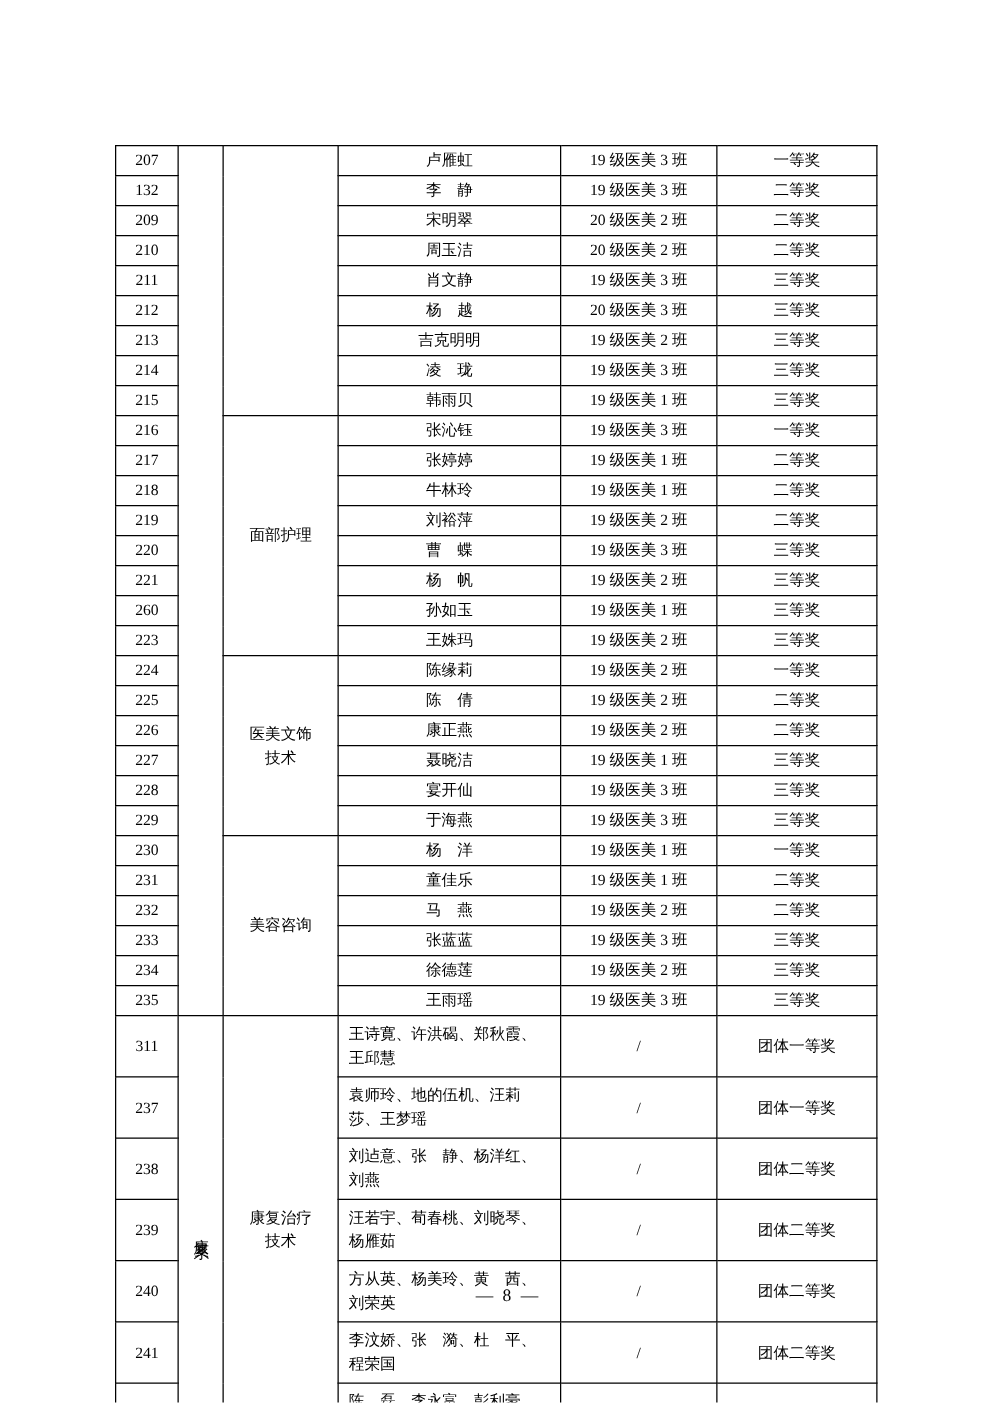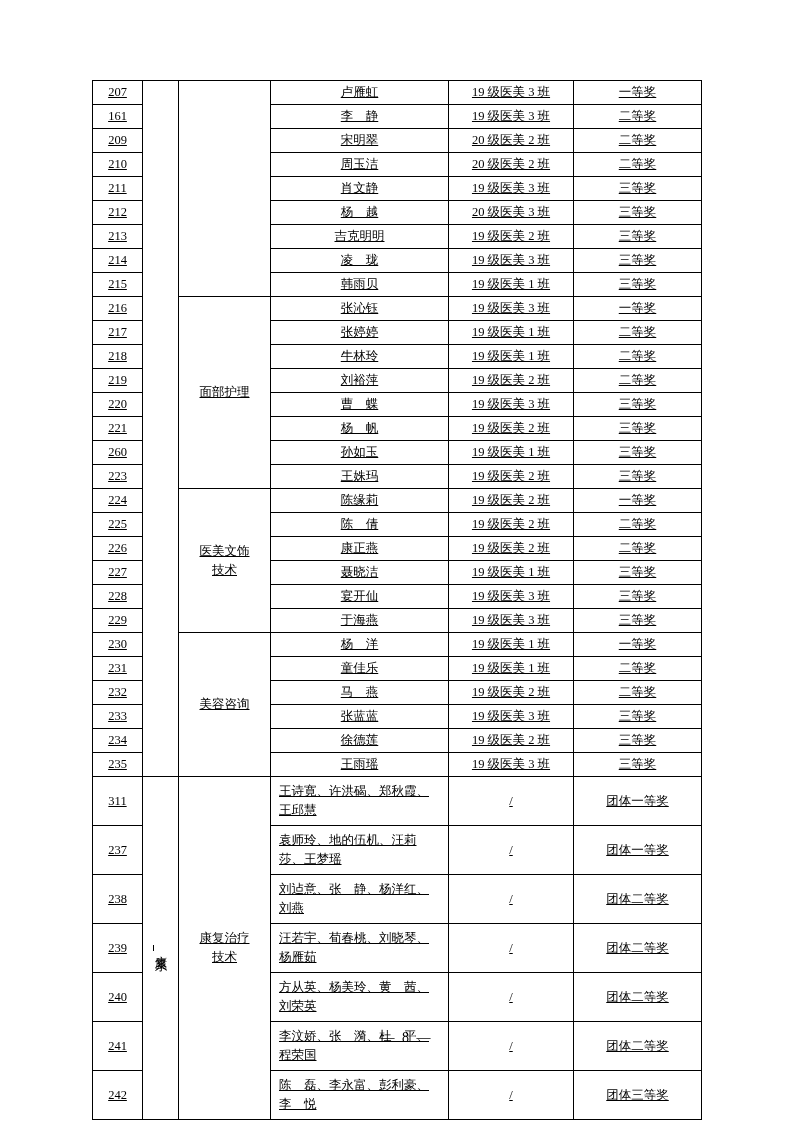--- a/index.html
+++ b/index.html
@@ -15,22 +15,21 @@
     position: relative;
     overflow: hidden;
   }
   .page {
     position: absolute;
     left: 0;
     top: 0;
     width: 793px;
     height: 1122px;
     box-sizing: border-box;
-    padding: 80px 92px 0 92px;
-    text-decoration: underline;
+    padding: 116px 92px 0 92px;
   }
   table.awards {
     border-collapse: collapse;
     table-layout: fixed;
     width: 609px;
     margin: 0;
   }
   table.awards td {
     border: 1px solid #000000;
     text-align: center;
@@ -117,21 +116,21 @@
       <tr class="rowh-sm">
         <td class="num">207</td>
         <td class="dept" rowspan="29"></td>
         <td class="cat" rowspan="9"></td>
         <td class="name">卢雁虹</td>
         <td class="cls">19 级医美 3 班</td>
         <td class="award">一等奖</td>
       </tr>
 
       <tr class="rowh-sm">
-        <td class="num">161</td>
+        <td class="num">132</td>
         <td class="name">李　静</td>
         <td class="cls">19 级医美 3 班</td>
         <td class="award">二等奖</td>
       </tr>
 
       <tr class="rowh-sm">
         <td class="num">209</td>
         <td class="name">宋明翠</td>
         <td class="cls">20 级医美 2 班</td>
         <td class="award">二等奖</td>

